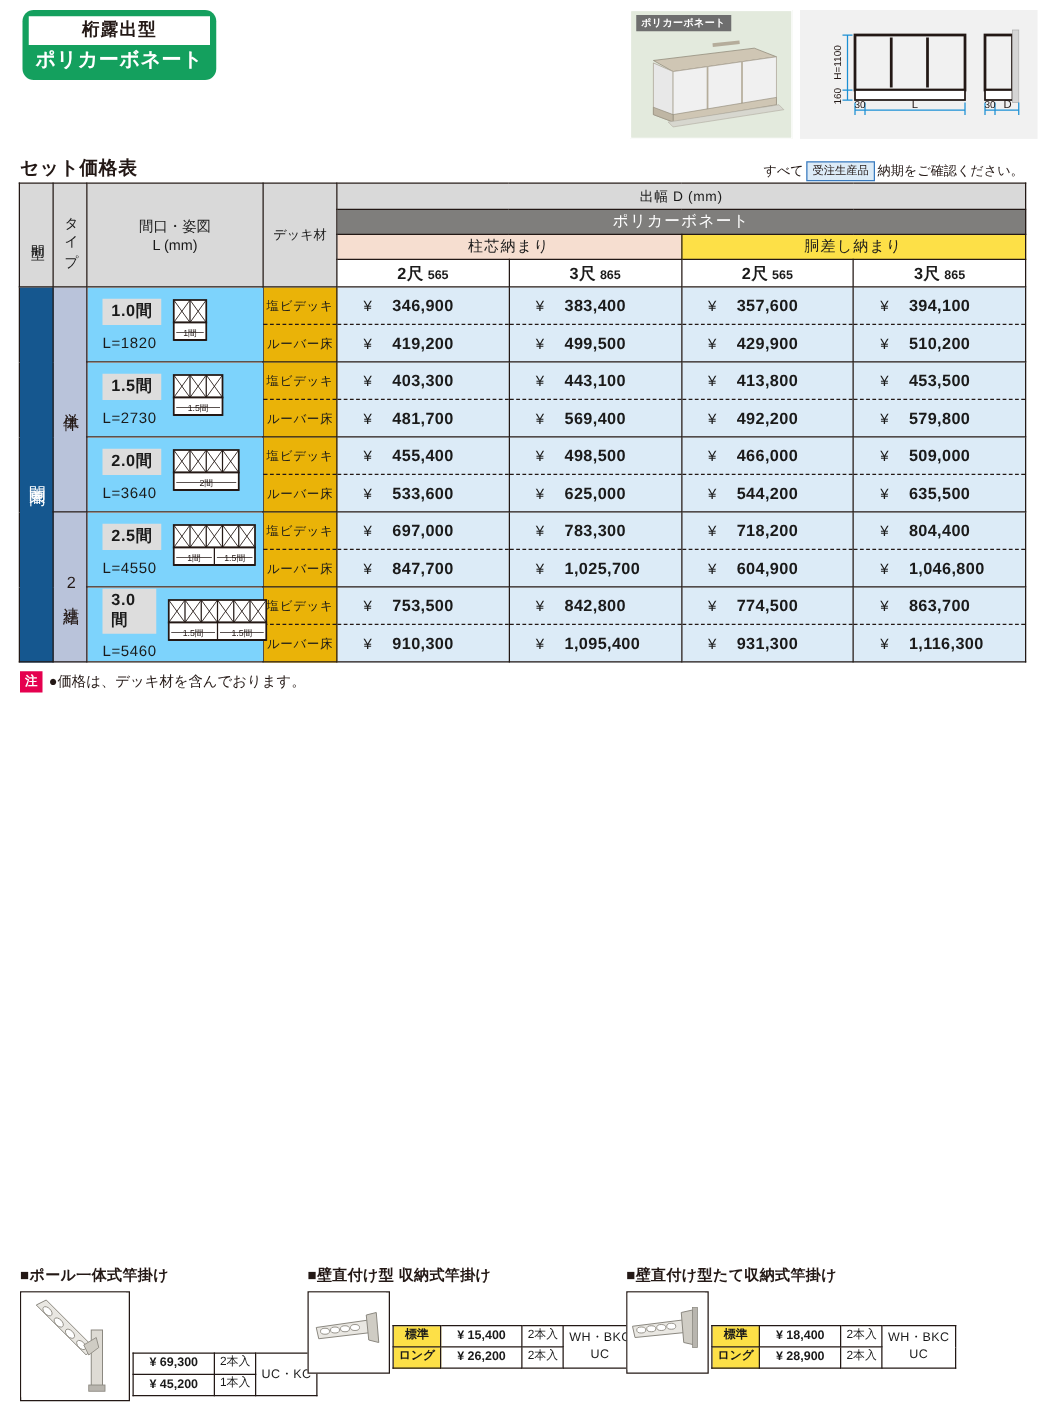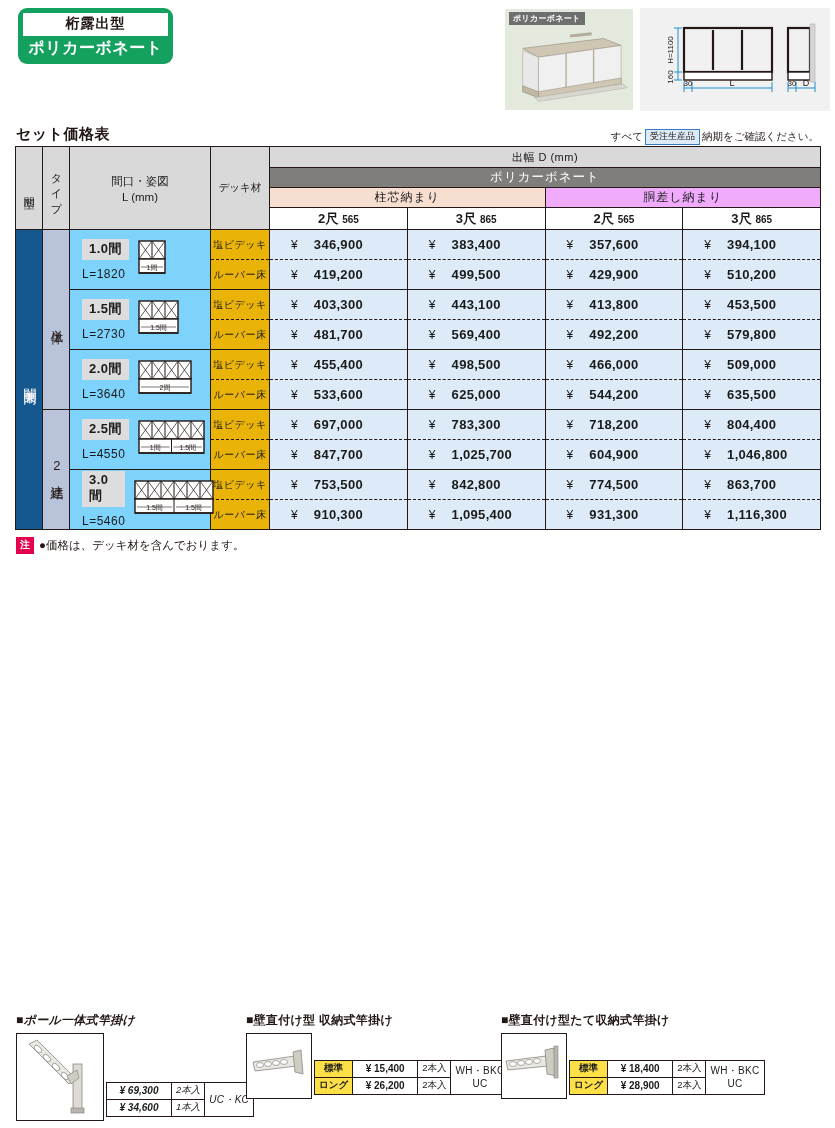--- a/index.html
+++ b/index.html
@@ -114,21 +114,21 @@
   table.price td, table.price th {
     border: 1px solid #231815;
     padding: 0;
     text-align: center;
     vertical-align: middle;
     font-weight: normal;
   }
   .hd-gray { background: #d9d9d9; }
   .hd-dark { background: #7f7e7c; color: #ffffff; font-weight: bold; font-size: 12.5px; letter-spacing: 1px; }
   .hd-peach { background: #f6ded0; font-size: 12px; font-weight: bold; letter-spacing: 1px; }
-  .hd-cream { background: #f0abfc; font-size: 12px; font-weight: bold; letter-spacing: 1px; margin-top: 47px; }
+  .hd-cream { background: #fde047; font-size: 12px; font-weight: bold; letter-spacing: 1px; margin-top: 47px; }
   .hd-white { background: #ffffff; }
   .hd-outw  { font-size: 11px; letter-spacing: 0.5px; }
 
   .vert {
     writing-mode: vertical-rl;
     text-orientation: upright;
     letter-spacing: 2px;
     display: inline-block;
     line-height: 1.15;
   }
@@ -735,21 +735,21 @@
         </td>
       </tr>
     </tbody>
 </table>
 
 <div class="note">
   <span class="note-tag">注</span>
   <span>●価格は、デッキ材を含んでおります。</span>
 </div>
 
-<div class="acc" id="acc-0" style="left:16px;font-style:italic;">
+<div class="acc" id="acc-0" style="left:16px;">
     <div class="acc-title">■ポール一体式竿掛け</div>
     <div class="acc-body">
       <div class="acc-img" style="width:86px;height:86px;"><svg width="84" height="84" viewBox="0 0 84 84">
           <rect width="84" height="84" fill="#fff"></rect>
           <polygon points="12,10 20,6 58,44 52,50" fill="#e9e7e2" stroke="#8b8880" stroke-width="0.8"></polygon>
           <g fill="#fff" stroke="#8b8880" stroke-width="0.7">
             <ellipse cx="21" cy="15" rx="4.5" ry="2.6" transform="rotate(45 21 15)"></ellipse>
             <ellipse cx="30" cy="24" rx="4.5" ry="2.6" transform="rotate(45 30 24)"></ellipse>
             <ellipse cx="39" cy="33" rx="4.5" ry="2.6" transform="rotate(45 39 33)"></ellipse>
             <ellipse cx="48" cy="42" rx="4.5" ry="2.6" transform="rotate(45 48 42)"></ellipse>
@@ -759,21 +759,21 @@
           <polygon points="50,42 60,36 62,44 54,50" fill="#cfccc4" stroke="#8b8880" stroke-width="0.7"></polygon>
         </svg></div>
       <table class="acc-table">
         <tbody>
           <tr>
             <td class="acc-price">¥ 69,300</td>
             <td class="acc-qty">2本入</td>
             <td class="acc-code" rowspan="2">UC・KC</td>
           </tr>
           <tr>
-            <td class="acc-price">¥ 34,600</td>
+            <td class="acc-price">¥ 45,200</td>
             <td class="acc-qty">1本入</td>
           </tr>
         </tbody>
       </table>
     </div>
   </div>
 <div class="acc" id="acc-1" style="left:246px;">
     <div class="acc-title">■壁直付け型 収納式竿掛け</div>
     <div class="acc-body">
       <div class="acc-img" style="width:64px;height:64px;"><svg width="62" height="62" viewBox="0 0 62 62">

